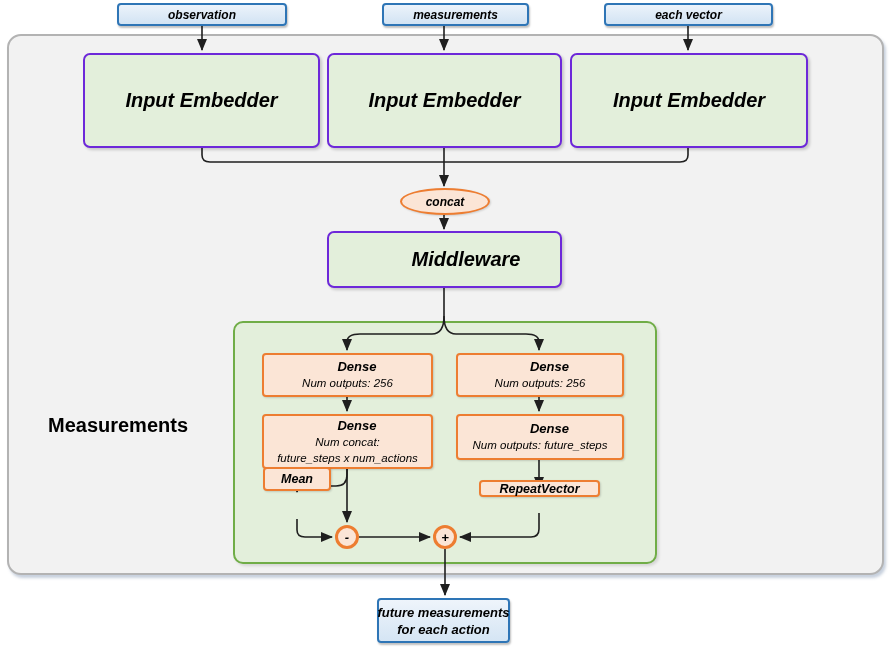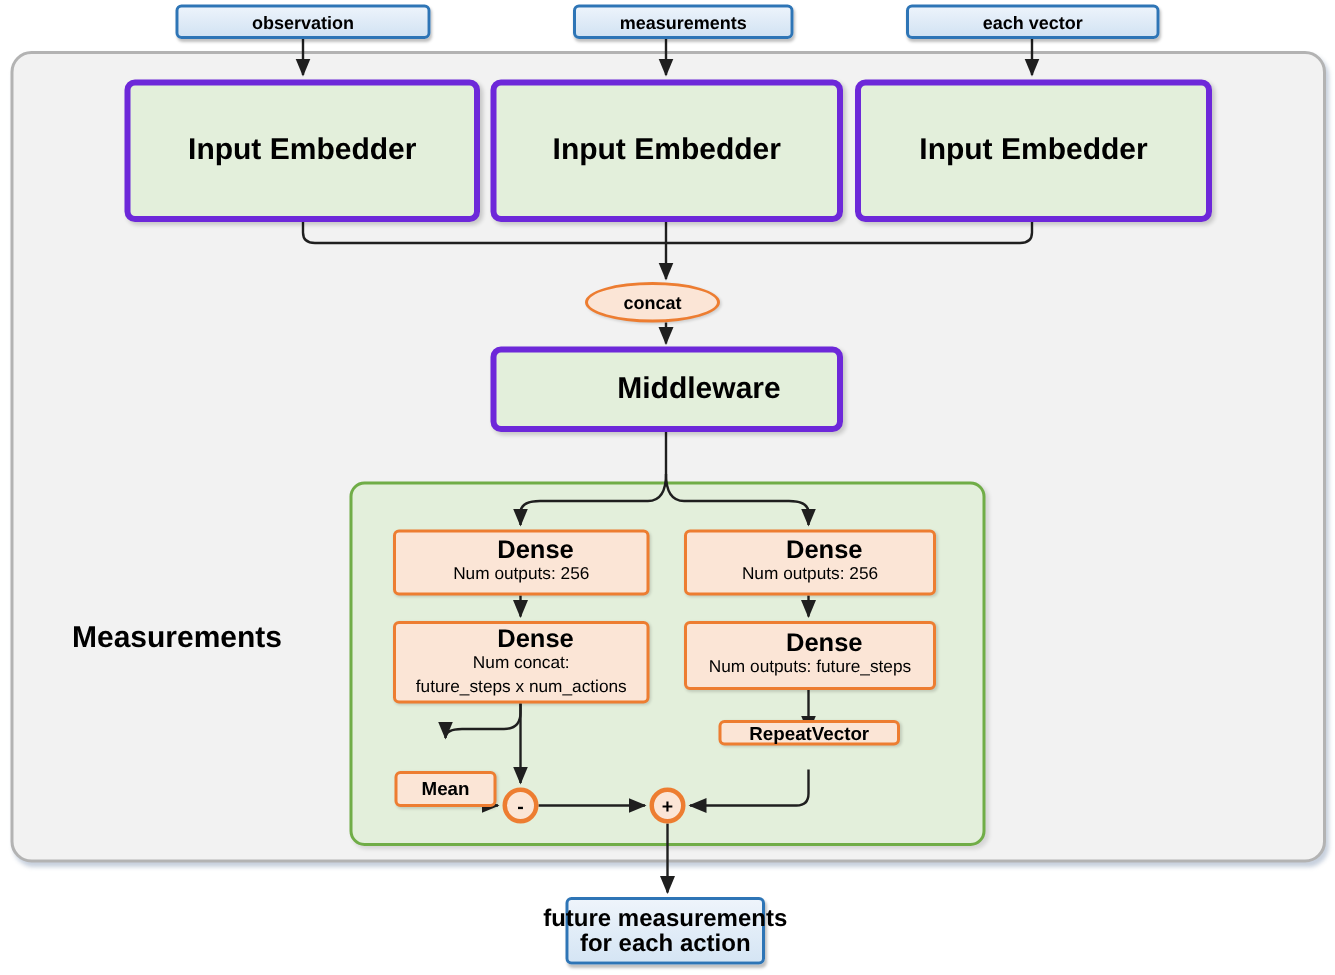--- a/index.html
+++ b/index.html
@@ -3,55 +3,55 @@
 <meta charset="utf-8">
 <style>
   html,body{margin:0;padding:0;background:#ffffff;}
   .canvas{
     position:relative;width:890px;height:650px;overflow:hidden;
     font-family:"Liberation Sans", sans-serif;color:#000;background:#ffffff;
   }
   .node{
     position:absolute;box-sizing:border-box;
     display:flex;flex-direction:column;align-items:center;justify-content:center;
-    text-align:left;z-index:3;
+    text-align:left;z-index:3;font-style:italic;
   }
   .panel{
     position:absolute;box-sizing:border-box;z-index:1;
     background:#f2f2f2;border:2px solid #b3b3b3;border-radius:14px;
     box-shadow:2px 3px 3px rgba(130,150,180,0.45);
   }
   .head-panel{
     position:absolute;box-sizing:border-box;z-index:2;
     background:#e3efdb;border:2px solid #70ad47;border-radius:10px;
     box-shadow:2px 2px 3px rgba(0,0,0,0.12);
   }
   .blue{
     background:linear-gradient(180deg,#ecf3fb 0%,#d2e3f3 100%);
     border:2px solid #2e75b6;border-radius:4px;
     font-weight:bold;font-size:12px;
     box-shadow:1px 2px 2px rgba(0,0,0,0.25);
   }
   .blue-big{
     background:linear-gradient(180deg,#eef4fb 0%,#d5e5f4 100%);
     border:2.5px solid #2e75b6;border-radius:4px;
-    font-weight:bold;font-size:16px;line-height:17px;white-space:nowrap;
+    font-weight:bold;font-size:13px;line-height:17px;white-space:nowrap;
     box-shadow:1px 2px 2px rgba(0,0,0,0.25);
   }
   .green{
-    background:#e3efdb;border:4px solid #6d28d9;border-radius:7px;
+    background:#e3efdb;border:2px solid #6d28d9;border-radius:7px;
     font-weight:bold;font-size:20px;
     box-shadow:2px 2px 3px rgba(0,0,0,0.18);
   }
   .orange{
     background:#fbe5d6;border:2.5px solid #ed7d31;border-radius:4px;
     font-size:11.5px;line-height:16px;white-space:nowrap;
     box-shadow:1px 1px 2px rgba(0,0,0,0.15);
   }
-  .orange .ttl{font-weight:bold;font-size:17px;margin-left:19px;}
+  .orange .ttl{font-weight:bold;font-size:13px;margin-left:19px;}
   .orange-bold{font-weight:bold;font-size:12.5px;}
   .ellipse{
     background:#fbe5d6;border:2.5px solid #ed7d31;border-radius:50%;
     font-weight:bold;font-size:12px;
     box-shadow:1px 1px 2px rgba(0,0,0,0.15);
   }
   .circle{
     background:#fbe5d6;border:3px solid #ed7d31;border-radius:50%;
     font-weight:bold;font-size:13px;line-height:13px;
   }
@@ -112,21 +112,21 @@
   <div class="node green" style="left:83px;top:53px;width:237px;height:95px;">
     <span>Input Embedder</span>
   </div>
   <div class="node green" style="left:327px;top:53px;width:235px;height:95px;">
     <span>Input Embedder</span>
   </div>
   <div class="node green" style="left:570px;top:53px;width:238px;height:95px;">
     <span>Input Embedder</span>
   </div>
 
-  <div class="node ellipse" style="left:390px;top:188px;width:90px;height:27px;">
+  <div class="node ellipse" style="left:400px;top:188px;width:90px;height:27px;">
     <span>concat</span>
   </div>
 
   <div class="node green" style="left:327px;top:231px;width:235px;height:57px;padding-left:43px;">
     <span>Middleware</span>
   </div>
 
   <div class="head-title" style="left:10px;top:409px;width:216px;">
     <div>Measurements</div>
   </div>
@@ -142,21 +142,21 @@
   <div class="node orange" style="left:262px;top:414px;width:171px;height:55px;">
     <span class="ttl">Dense</span>
     <span>Num concat:</span>
     <span>future_steps x num_actions</span>
   </div>
   <div class="node orange" style="left:456px;top:414px;width:168px;height:46px;">
     <span class="ttl">Dense</span>
     <span>Num outputs: future_steps</span>
   </div>
 
-  <div class="node orange orange-bold" style="left:263px;top:514px;width:68px;height:24px;">
+  <div class="node orange orange-bold" style="left:263px;top:467px;width:68px;height:24px;">
     <span>Mean</span>
   </div>
   <div class="node orange orange-bold" style="left:479px;top:480px;width:121px;height:17px;">
     <span>RepeatVector</span>
   </div>
 
   <div class="node circle" style="left:335px;top:525px;width:24px;height:24px;">
     <span>-</span>
   </div>
   <div class="node circle" style="left:433px;top:525px;width:24px;height:24px;">

